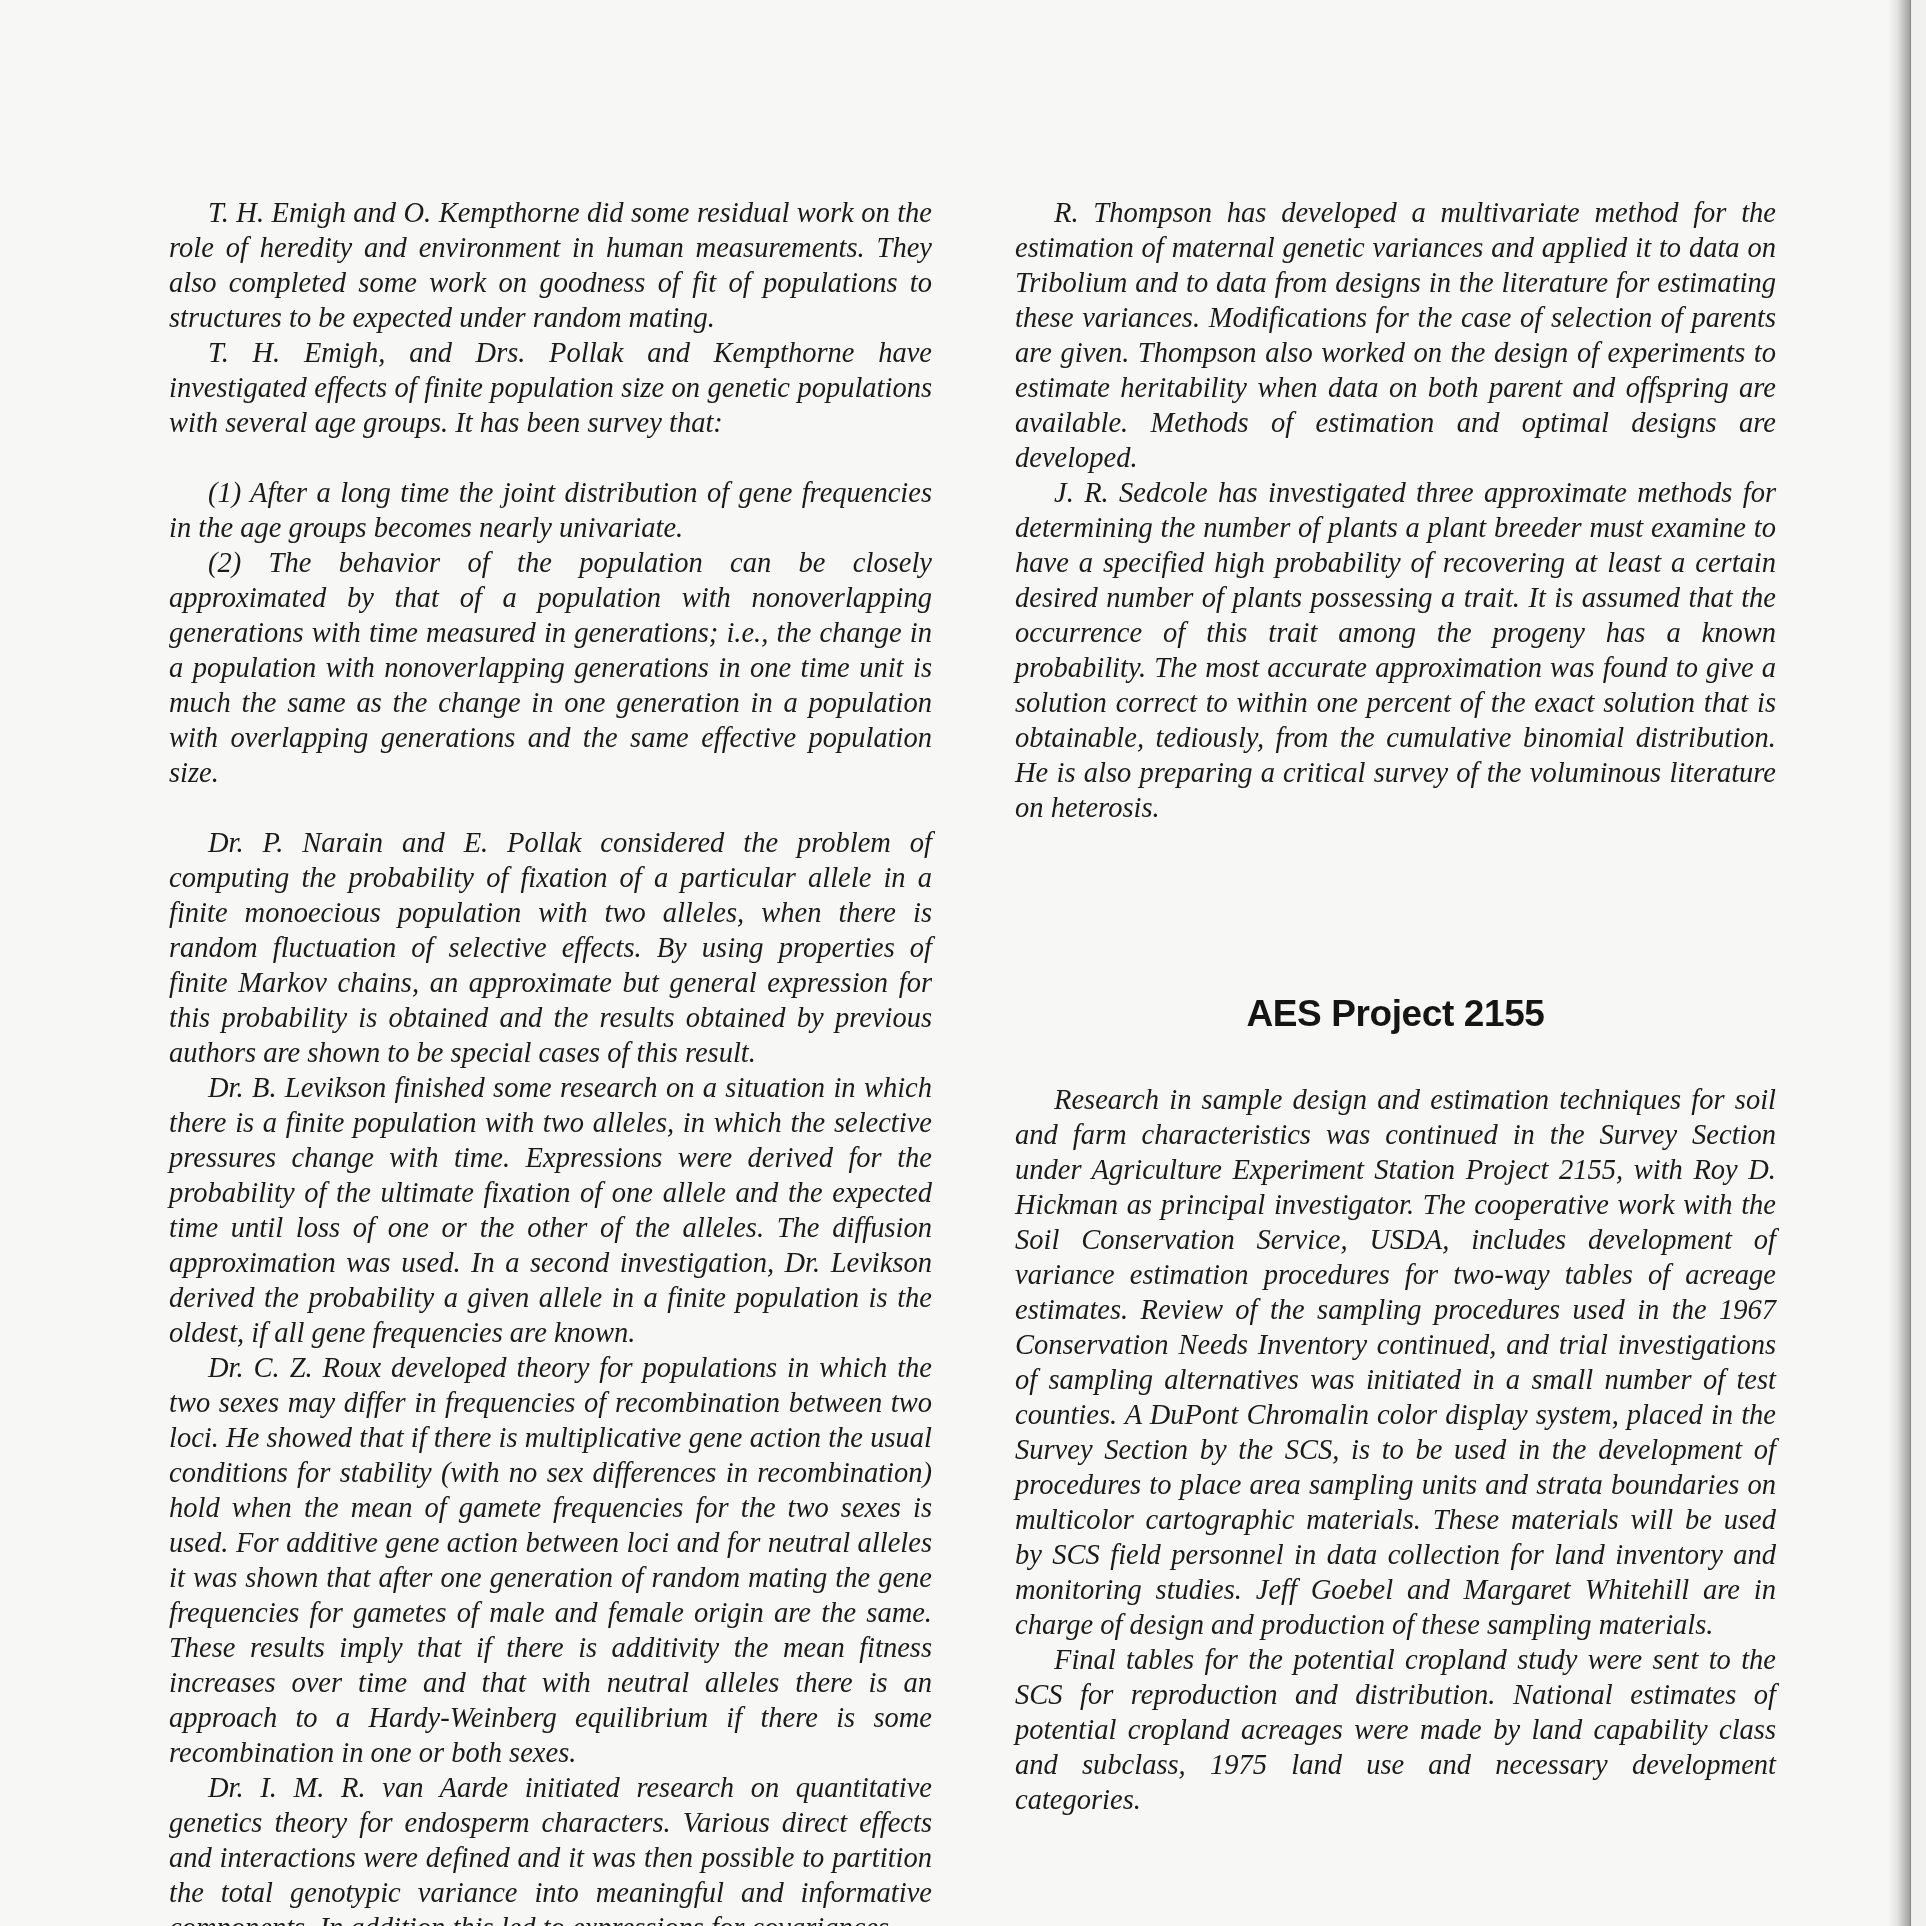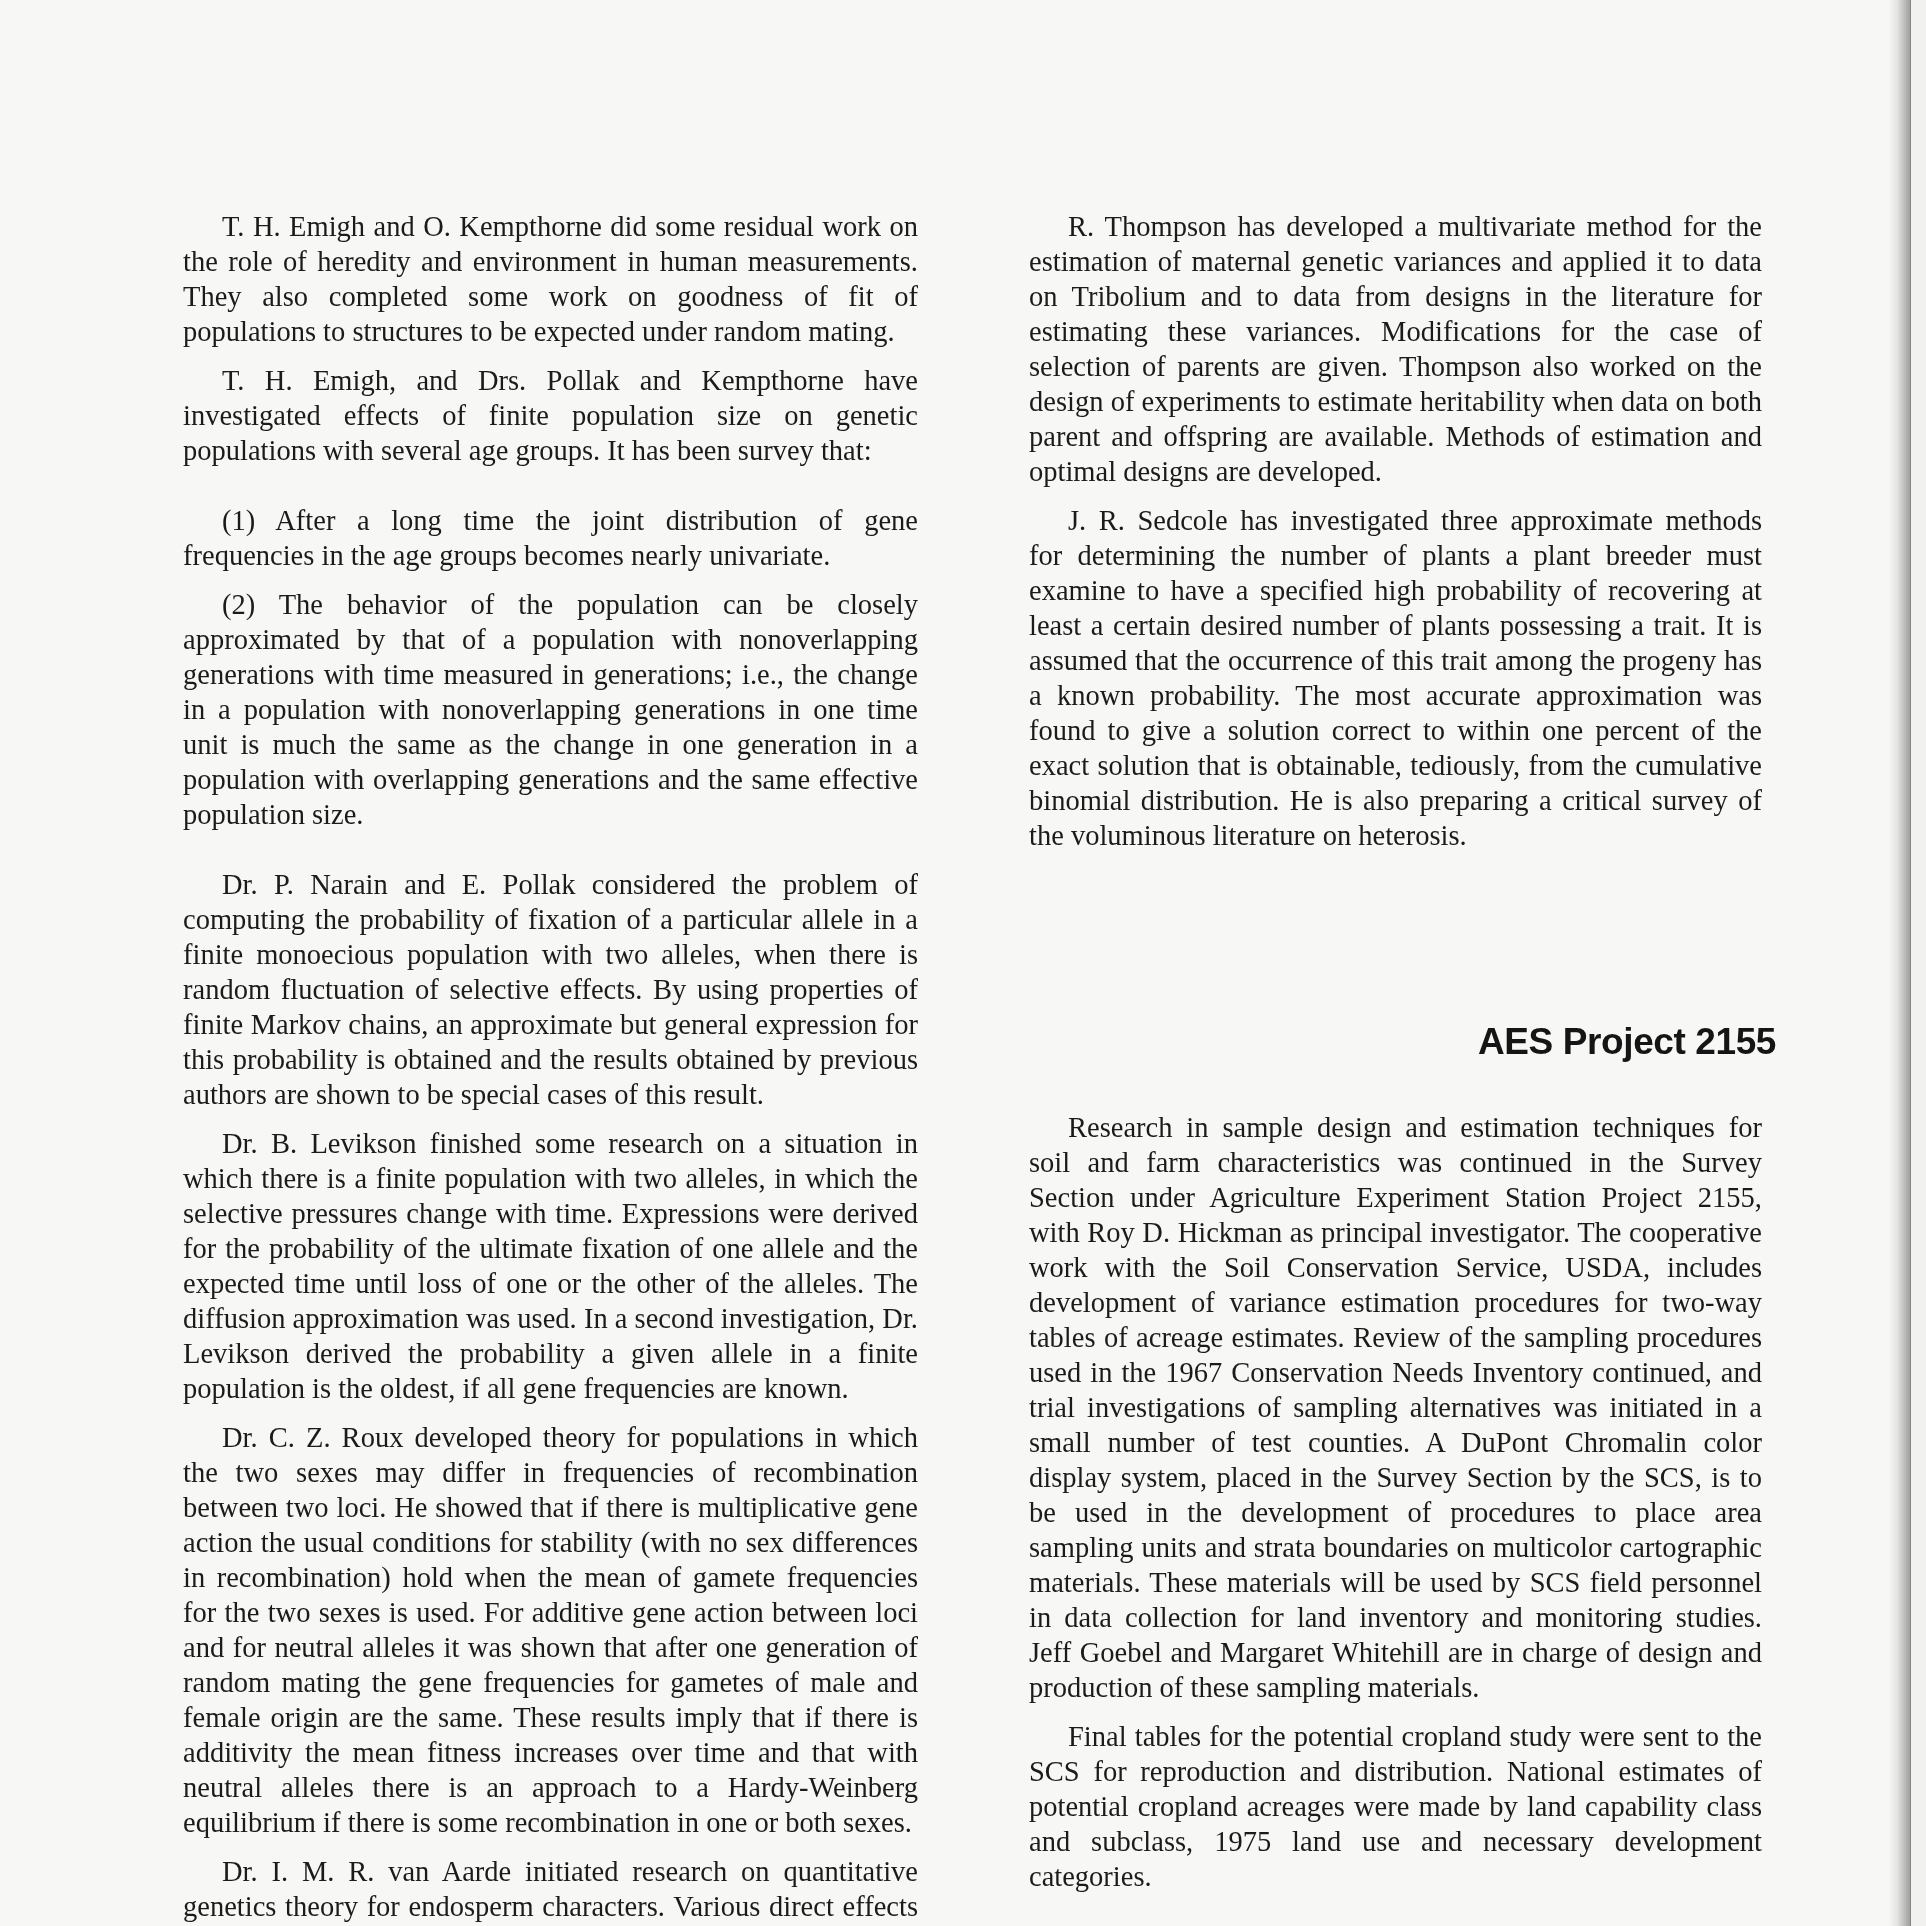--- a/index.html
+++ b/index.html
@@ -48,37 +48,38 @@
     }
     .col-left {
       left: 169px;
       width: 763px;
     }
     .col-right {
       left: 1015px;
       width: 761px;
     }
     p {
-      margin: 14px;
+      margin: 0;
       text-indent: 39px;
+      font-style: italic;
     }
     p.gap-before {
       margin-top: 35px;
     }
     p.noindent {
       text-indent: 0;
     }
     .section-heading {
       font-family: "Liberation Sans", "DejaVu Sans", sans-serif;
       font-weight: bold;
       font-size: 37px;
       line-height: 46px;
       color: #151515;
       margin: 0;
-      text-align: right;
+      text-align: center;
       letter-spacing: -0.4px;
     }
     .heading-wrap {
       margin-top: 166px;
       margin-bottom: 45px;
     }
   </style>
 </head>
 <body>
 

